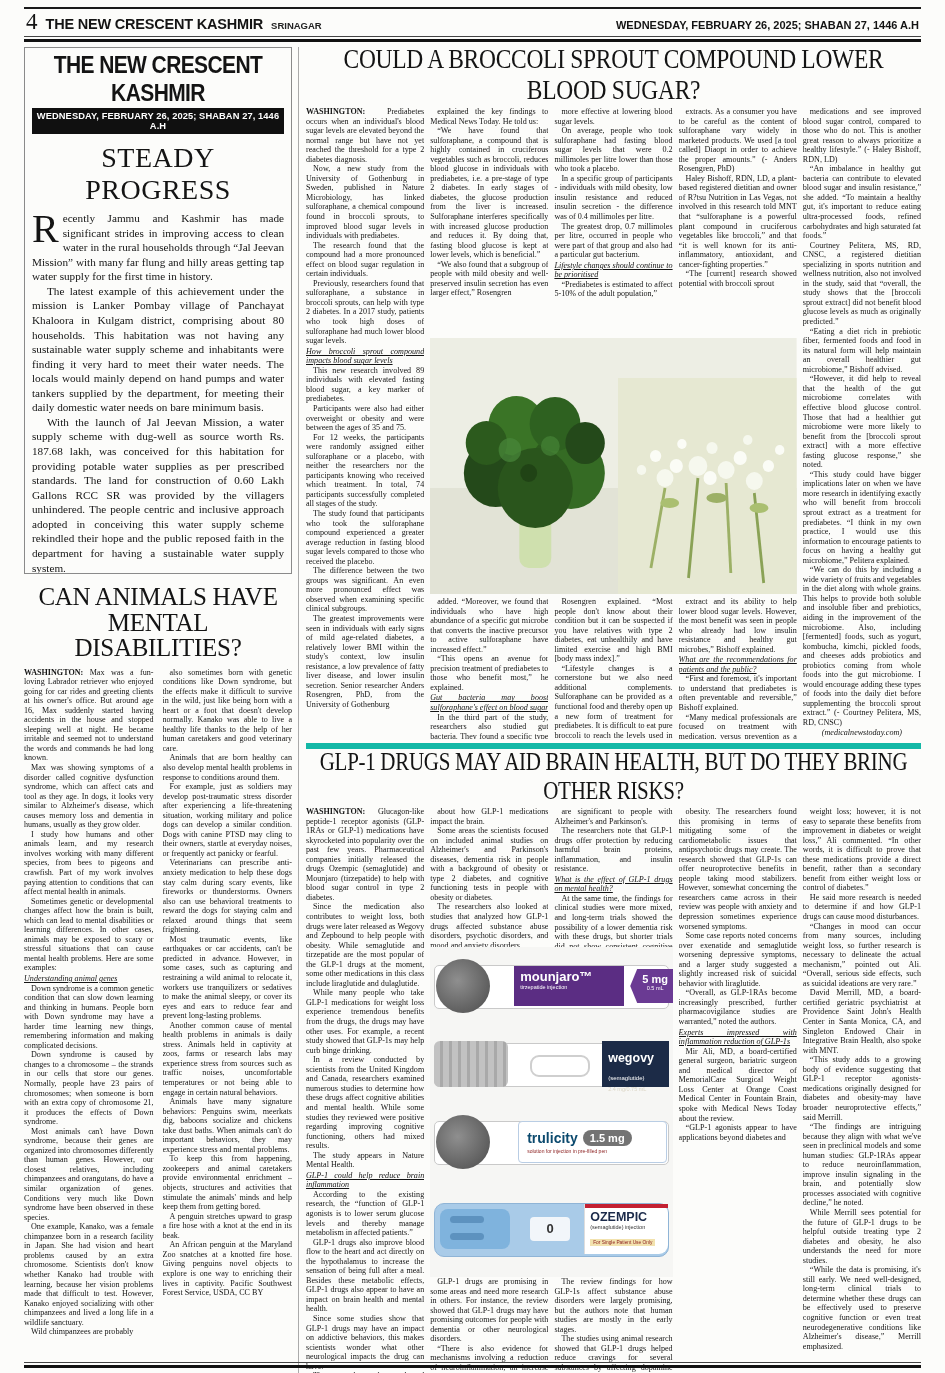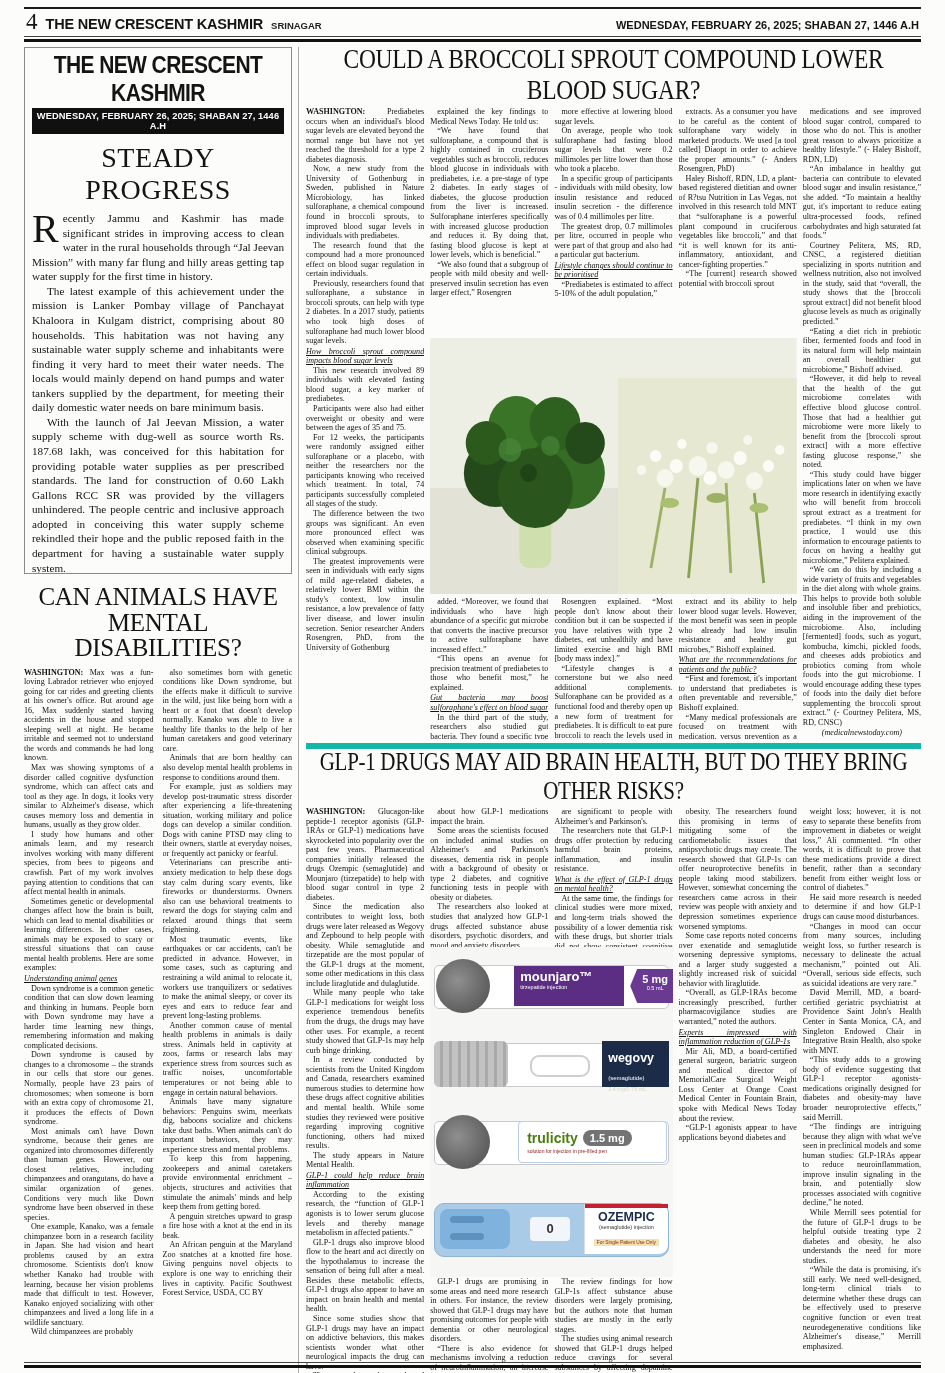--- a/index.html
+++ b/index.html
@@ -79,32 +79,32 @@
           repeating-linear-gradient(90deg,#c2c2c2 0 6px,#a9a9a9 6px 9px);border-radius:6px;}
   .wg-window{position:absolute;top:24px;left:96px;width:56px;height:18px;border:2px solid #cfcfcf;border-radius:9px;}
   .wg-label{position:absolute;top:10px;left:168px;right:0;height:46px;background:#1c2b47;color:#fff;
             padding:7px 6px 0;box-sizing:border-box;}
   .wg-brand{font-family:"Liberation Sans",sans-serif;font-weight:bold;font-size:12.5px;line-height:13px;}
   .wg-gen{font-size:6px;font-family:"Liberation Sans",sans-serif;}
   .wg-dose{font-size:5.5px;font-family:"Liberation Sans",sans-serif;color:#dcd6c6;margin-top:2px;}
   .tr-label{position:absolute;top:12px;left:84px;right:2px;height:42px;background:#fff;border:1px solid #b9cde4;
             border-radius:4px;padding:6px 4px 0 8px;box-sizing:border-box;}
   .tr-brand{display:inline-block;font-family:"Liberation Sans",sans-serif;font-weight:bold;font-size:14px;
-            color:#4d7c0f;vertical-align:middle;}
+            color:#0c4a6e;vertical-align:middle;}
   .tr-dose{display:inline-block;background:#737373;color:#fff;font-family:"Liberation Sans",sans-serif;
            font-weight:bold;font-size:11px;border-radius:8px;padding:2px 7px;margin-left:5px;vertical-align:middle;}
   .tr-desc{font-size:5px;color:#8a1d1d;margin-top:2px;font-family:"Liberation Sans",sans-serif;}
   .oz-body{position:absolute;top:8px;left:0;right:0;height:52px;background:#a9cbe8;border-radius:10px;
            border:1px solid #8fb4d6;}
   .oz-tail{position:absolute;top:14px;left:6px;width:70px;height:40px;background:#7fb3dd;border-radius:8px;}
   .oz-slot{position:absolute;left:10px;width:34px;height:7px;background:#5d92bf;border-radius:4px;}
   .oz-window{position:absolute;top:22px;left:96px;width:40px;height:24px;background:#f2f6fa;border-radius:4px;
              text-align:center;font-family:"Liberation Sans",sans-serif;font-weight:bold;font-size:13px;line-height:24px;color:#333;}
   .oz-label{position:absolute;top:9px;left:150px;right:1px;height:50px;background:#fff;border-radius:0 9px 9px 0;
-            padding:6px 5px 0;box-sizing:border-box;border-left:1px solid #ddd;text-align:center;}
+            padding:6px 5px 0;box-sizing:border-box;border-left:1px solid #ddd;}
   .oz-stripe{height:4px;background:#c32032;margin:-6px -5px 3px;}
   .oz-brand{font-family:"Liberation Sans",sans-serif;font-weight:bold;font-size:12.5px;color:#1b2a4a;line-height:13px;}
   .oz-gen{font-size:5.5px;font-family:"Liberation Sans",sans-serif;color:#333;}
   .oz-note{font-size:4.8px;font-family:"Liberation Sans",sans-serif;background:#f2e2ae;color:#8a1d1d;
            display:inline-block;padding:1px 3px;margin-top:2px;}
   
   .bottom-rule{position:absolute;left:24px;right:24px;bottom:5px;border-top:1px solid #444;
                border-bottom:3px solid #111;height:2px;}
 </style>
 </head>
@@ -174,20 +174,21 @@
         <div class="broc-grid">
           <div class="col g-c1">
             <p class="lead"><b>WASHINGTON:</b> <span>Prediabetes occurs when an individual's blood sugar levels are elevated beyond the normal range but have not yet reached the threshold for a type 2 diabetes diagnosis.</span></p>
           <p>Now, a new study from the University of Gothenburg in Sweden, published in Nature Microbiology, has linked sulforaphane, a chemical compound found in broccoli sprouts, to improved blood sugar levels in individuals with prediabetes.</p>
               <p>The research found that the compound had a more pronounced effect on blood sugar regulation in certain individuals.</p>
               <p>Previously, researchers found that sulforaphane, a substance in broccoli sprouts, can help with type 2 diabetes. In a 2017 study, patients who took high doses of sulforaphane had much lower blood sugar levels.</p>
               <p class="subhead">How broccoli sprout compound impacts blood sugar levels</p>
               <p>This new research involved 89 individuals with elevated fasting blood sugar, a key marker of prediabetes.</p>
               <p>Participants were also had either overweight or obesity and were between the ages of 35 and 75.</p>
               <p>For 12 weeks, the participants were randomly assigned either sulforaphane or a placebo, with neither the researchers nor the participants knowing who received which treatment. In total, 74 participants successfully completed all stages of the study.</p>
+              <p>The study found that participants who took the sulforaphane compound experienced a greater average reduction in fasting blood sugar levels compared to those who received the placebo.</p>
               <p>The difference between the two groups was significant. An even more pronounced effect was observed when examining specific clinical subgroups.</p>
               <p>The greatest improvements were seen in individuals with early signs of mild age-related diabetes, a relatively lower BMI within the study's context, low insulin resistance, a low prevalence of fatty liver disease, and lower insulin secretion. Senior researcher Anders Rosengren, PhD, from the University of Gothenburg</p>
             </div>
           <div class="col g-c2t">
               <p>explained the key findings to Medical News Today. He told us:</p>
               <p>“We have found that sulforaphane, a compound that is highly contained in cruciferous vegetables such as broccoli, reduces blood glucose in individuals with prediabetes, i.e. a pre-stage of type 2 diabetes. In early stages of diabetes, the glucose production from the liver is increased. Sulforaphane interferes specifically with increased glucose production and reduces it. By doing that, fasting blood glucose is kept at lower levels, which is beneficial.”</p>
               <p>“We also found that a subgroup of people with mild obesity and well-preserved insulin secretion has even larger effect,” Rosengren</p>
             </div>
           <div class="col g-c3t">
               <p>more effective at lowering blood sugar levels.</p>

